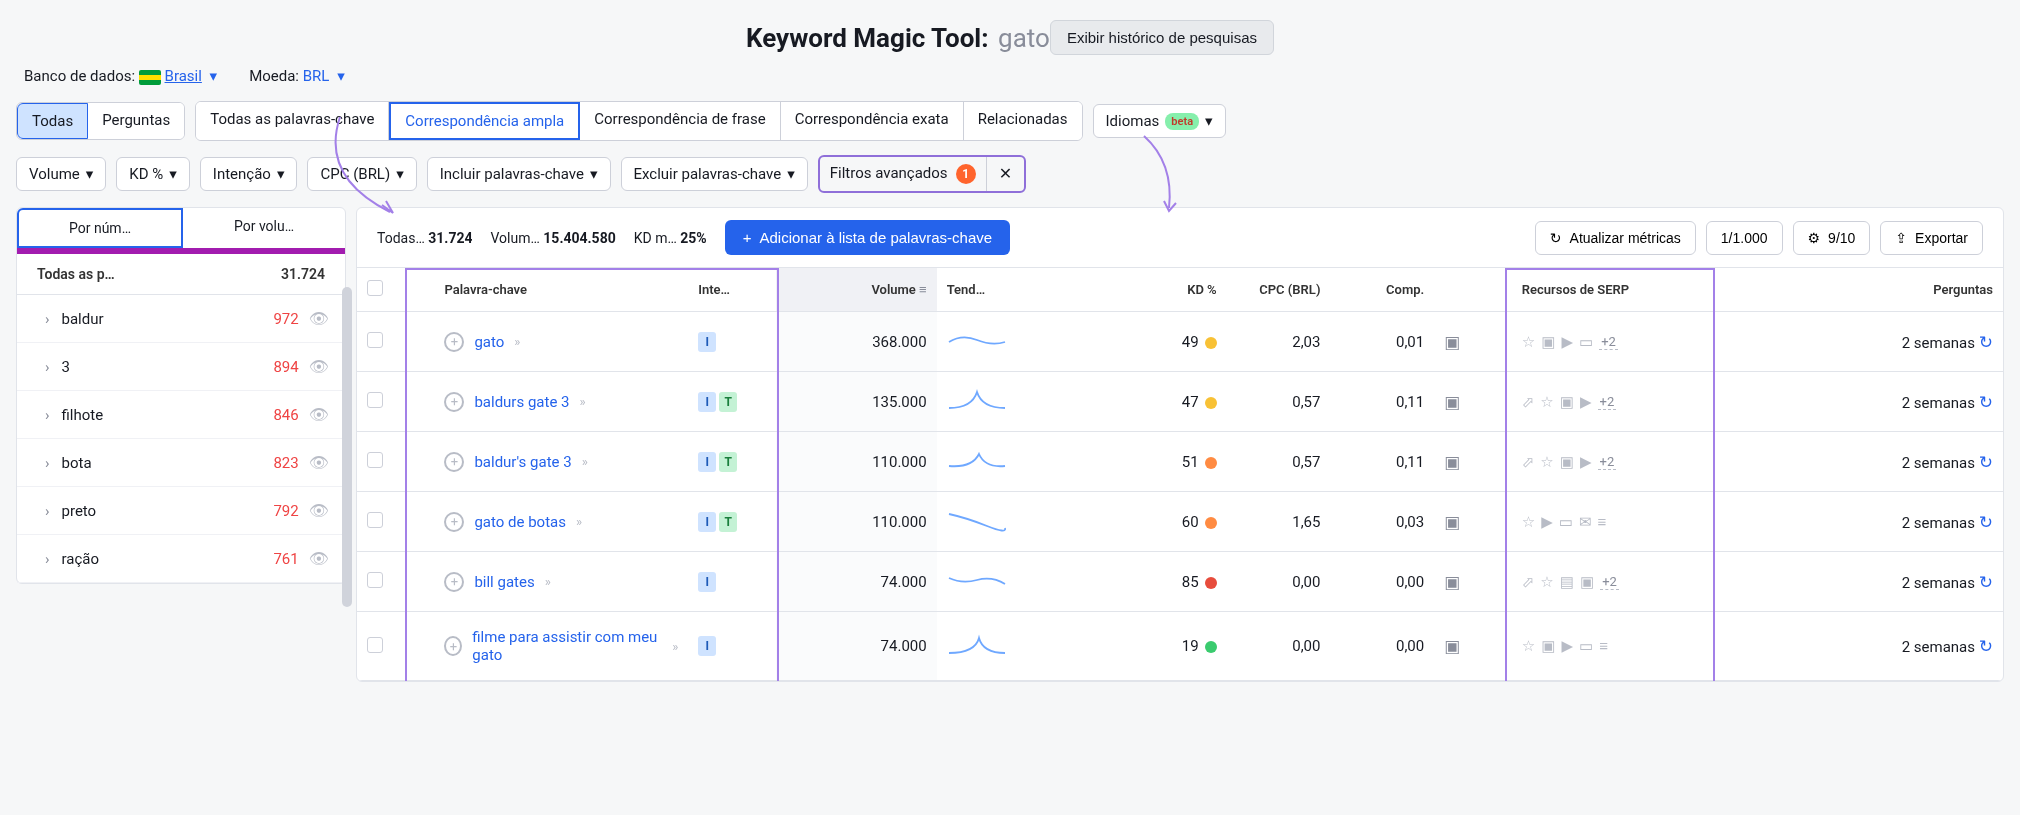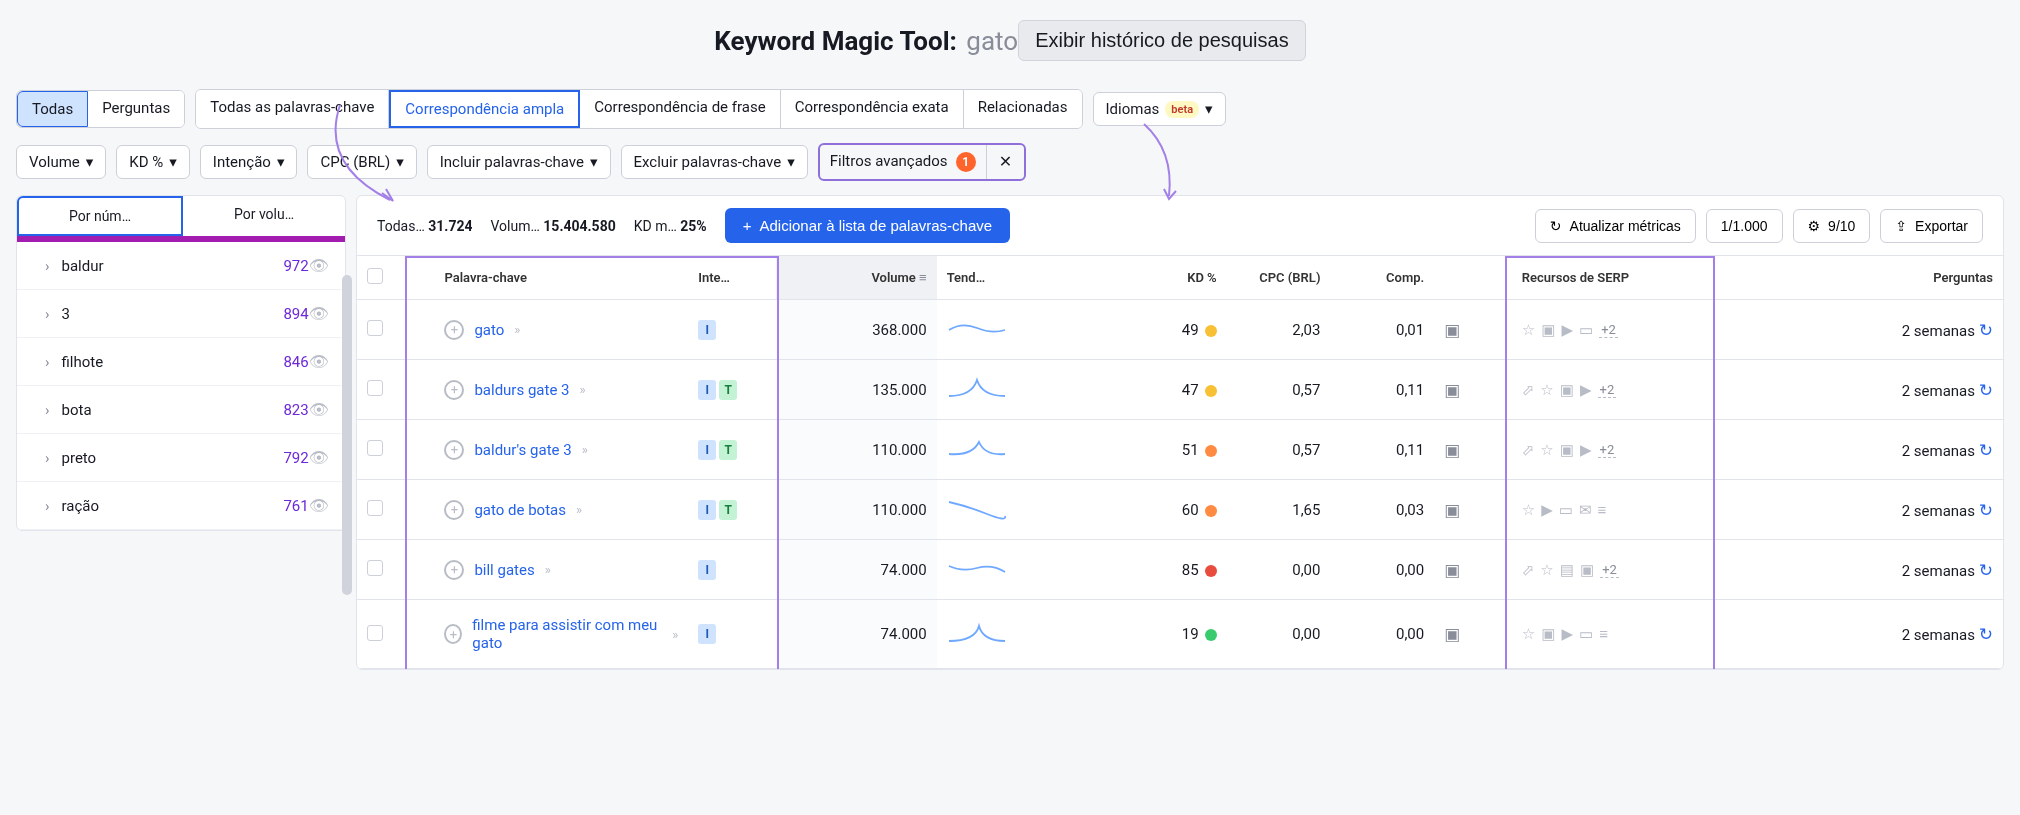--- a/index.html
+++ b/index.html
@@ -1,47 +1,47 @@
 <!DOCTYPE html>
 <html><head>
 <meta charset="utf-8">
 <style>
 * { box-sizing: border-box; margin: 0; padding: 0; }
 body { font-family: -apple-system, BlinkMacSystemFont, "Segoe UI", Roboto, Arial, sans-serif; background: #f6f7f8; color: #171a22; font-size: 14px; width: 2020px; }
 .header { padding: 20px 24px 16px; }
 .title-row { display: flex; align-items: center; justify-content: center; margin-bottom: 12px; }
 .title { font-size: 26px; font-weight: 700; }
 .title-kw { color: #898d9a; font-weight: 400; margin-left: 6px; }
-.btn-light { background: #e8eaed; border: 1px solid #d1d5db; border-radius: 6px; padding: 8px 16px; font-size: 20px; cursor: pointer; color: #171a22; }
+.btn-light { background: #e8eaed; border: 1px solid #d1d5db; border-radius: 6px; padding: 8px 16px; font-size: 15px; cursor: pointer; color: #171a22; }
 .meta-row { display: flex; gap: 32px; font-size: 15px; color: #171a22; }
 .meta-link { color: #2563eb; text-decoration: underline; cursor: pointer; }
 .flag { display: inline-block; width: 22px; height: 15px; background: linear-gradient(#009c3b 33%, #ffdf00 33% 66%, #009c3b 66%); border-radius: 2px; vertical-align: middle; }
 .chev { display: inline-block; margin-left: 4px; color: #2563eb; }
 .toolbar { padding: 0 16px; display: flex; gap: 10px; align-items: center; flex-wrap: wrap; margin-bottom: 14px; }
 .btn-group { display: inline-flex; border: 1px solid #cdd0d9; border-radius: 6px; overflow: hidden; background: #fff; }
 .btn-group .tbtn { padding: 8px 14px; font-size: 15px; cursor: pointer; border-right: 1px solid #cdd0d9; background: #fff; }
 .btn-group .tbtn:last-child { border-right: none; }
 .btn-group .tbtn.active { background: #cfe3ff; border: 1px solid #2563eb; border-radius: 6px 0 0 6px; }
 .btn-group .tbtn.hl { border: 2px solid #2563eb; color: #2563eb; }
 .pill { display: inline-flex; align-items: center; gap: 6px; background: #fff; border: 1px solid #cdd0d9; border-radius: 6px; padding: 7px 12px; font-size: 15px; cursor: pointer; }
-.pill .badge-beta { background: #fef9c3; color: #c0392b; font-size: 11px; padding: 2px 6px; border-radius: 8px; font-weight: 600; }
+.pill .badge-beta { background: #86efac; color: #c0392b; font-size: 11px; padding: 2px 6px; border-radius: 8px; font-weight: 600; }
 .filter-active { display: inline-flex; align-items: stretch; border: 2px solid #8f6fd9; border-radius: 6px; overflow: hidden; }
 .filter-active .lbl { padding: 7px 10px; display: flex; align-items: flex-start; gap: 8px; font-size: 15px; }
 .filter-active .count { background: #ff642d; color: #fff; width: 20px; height: 20px; border-radius: 50%; display: inline-flex; align-items: center; justify-content: center; font-size: 12px; font-weight: 700; }
 .filter-active .x { border-left: 1px solid #cdd0d9; padding: 7px 12px; font-size: 16px; cursor: pointer; }
 .content { padding: 0 16px; display: flex; gap: 0; }
 .sidebar { width: 330px; border: 1px solid #e1e4ea; border-radius: 6px; background: #fff; }
 .sidebar-tabs { display: flex; border-bottom: 6px solid #a21caf; }
 .sidebar-tabs .stab { flex: 1; padding: 10px 16px; font-size: 14px; text-align: center; cursor: pointer; white-space: nowrap; overflow: hidden; text-overflow: ellipsis; }
 .sidebar-tabs .stab.active { border: 2px solid #2563eb; border-radius: 6px 0 0 0; }
 .sidebar-head { display: flex; justify-content: space-between; padding: 12px 20px; font-weight: 600; border-bottom: 1px solid #e1e4ea; color: #333; font-size: 14px; white-space: nowrap; overflow: hidden; text-overflow: ellipsis; }
 .sidebar-row { display: flex; align-items: center; padding: 14px 16px 14px 28px; border-bottom: 1px solid #f0f1f5; font-size: 15px; }
 .sidebar-row .chv { color: #898d9a; margin-right: 12px; }
 .sidebar-row .srname { flex: 1; }
-.sidebar-row .srnum { color: #6d28d9; }
+.sidebar-row .srnum { color: #ef4444; margin-right: 10px; }
 .sidebar-row .eye { color: #b8bcc6; font-size: 16px; }
 .scrollbar { position: absolute; right: -6px; top: 80px; width: 10px; height: 320px; background: #d0d3db; border-radius: 5px; }
 .sidebar-wrap { position: relative; }
 .main { flex: 1; border: 1px solid #e1e4ea; border-radius: 6px; background: #fff; margin-left: 10px; overflow: hidden; }
 .stats-row { display: flex; align-items: center; gap: 18px; padding: 12px 20px; border-bottom: 1px solid #e1e4ea; font-size: 14px; }
 .stat { white-space: nowrap; overflow: hidden; text-overflow: ellipsis; }
 .stat .sval { font-weight: 700; }
 .btn-primary { background: #2563eb; color: #fff; border: none; border-radius: 6px; padding: 9px 18px; font-size: 15px; display: inline-flex; align-items: center; gap: 8px; cursor: pointer; }
 .btn-outline { background: #fff; border: 1px solid #cdd0d9; border-radius: 6px; padding: 8px 14px; font-size: 14px; display: inline-flex; align-items: center; gap: 8px; cursor: pointer; white-space: nowrap; overflow: hidden; text-overflow: ellipsis; }
 .stats-right { margin-left: auto; display: flex; gap: 10px; align-items: center; }
@@ -76,20 +76,33 @@
 <body>
 
 <div class="header">
   <div class="title-row">
     <div>
       <span class="title">Keyword Magic Tool:</span>
       <span class="title title-kw">gato</span>
     </div>
     <button class="btn-light">Exibir histórico de pesquisas</button>
   </div>
+  <div class="meta-row">
+    <div>
+      <span>Banco de dados:</span>
+      <span class="flag"></span>
+      <span class="meta-link">Brasil</span>
+      <span class="chev">▾</span>
+    </div>
+    <div>
+      <span>Moeda:</span>
+      <span class="meta-link" style="text-decoration:none">BRL</span>
+      <span class="chev">▾</span>
+    </div>
+  </div>
 </div>
 
 <div class="toolbar">
   <div class="btn-group">
     <div class="tbtn active">Todas</div>
     <div class="tbtn">Perguntas</div>
   </div>
   <div class="btn-group">
     <div class="tbtn">Todas as palavras-chave</div>
     <div class="tbtn hl">Correspondência ampla</div>
@@ -145,20 +158,24 @@
       <path d="M 52 98 L 63 106 L 56 94" stroke="#a380e8" stroke-width="2" fill="none"></path>
     </svg>
 </div>
 
 <div class="content">
   <div class="sidebar-wrap">
     <div class="sidebar">
       <div class="sidebar-tabs">
         <div class="stab active">Por núm…</div>
         <div class="stab">Por volu…</div>
+      </div>
+      <div class="sidebar-head">
+        <span>Todas as p…</span>
+        <span>31.724</span>
       </div>
       <div id="sidebar-items">
           <div class="sidebar-row">
        <span class="chv">›</span>
        <span class="srname">baldur</span>
        <span class="srnum">972</span>
        <span class="eye">👁</span>
      </div>
           <div class="sidebar-row">
        <span class="chv">›</span>

